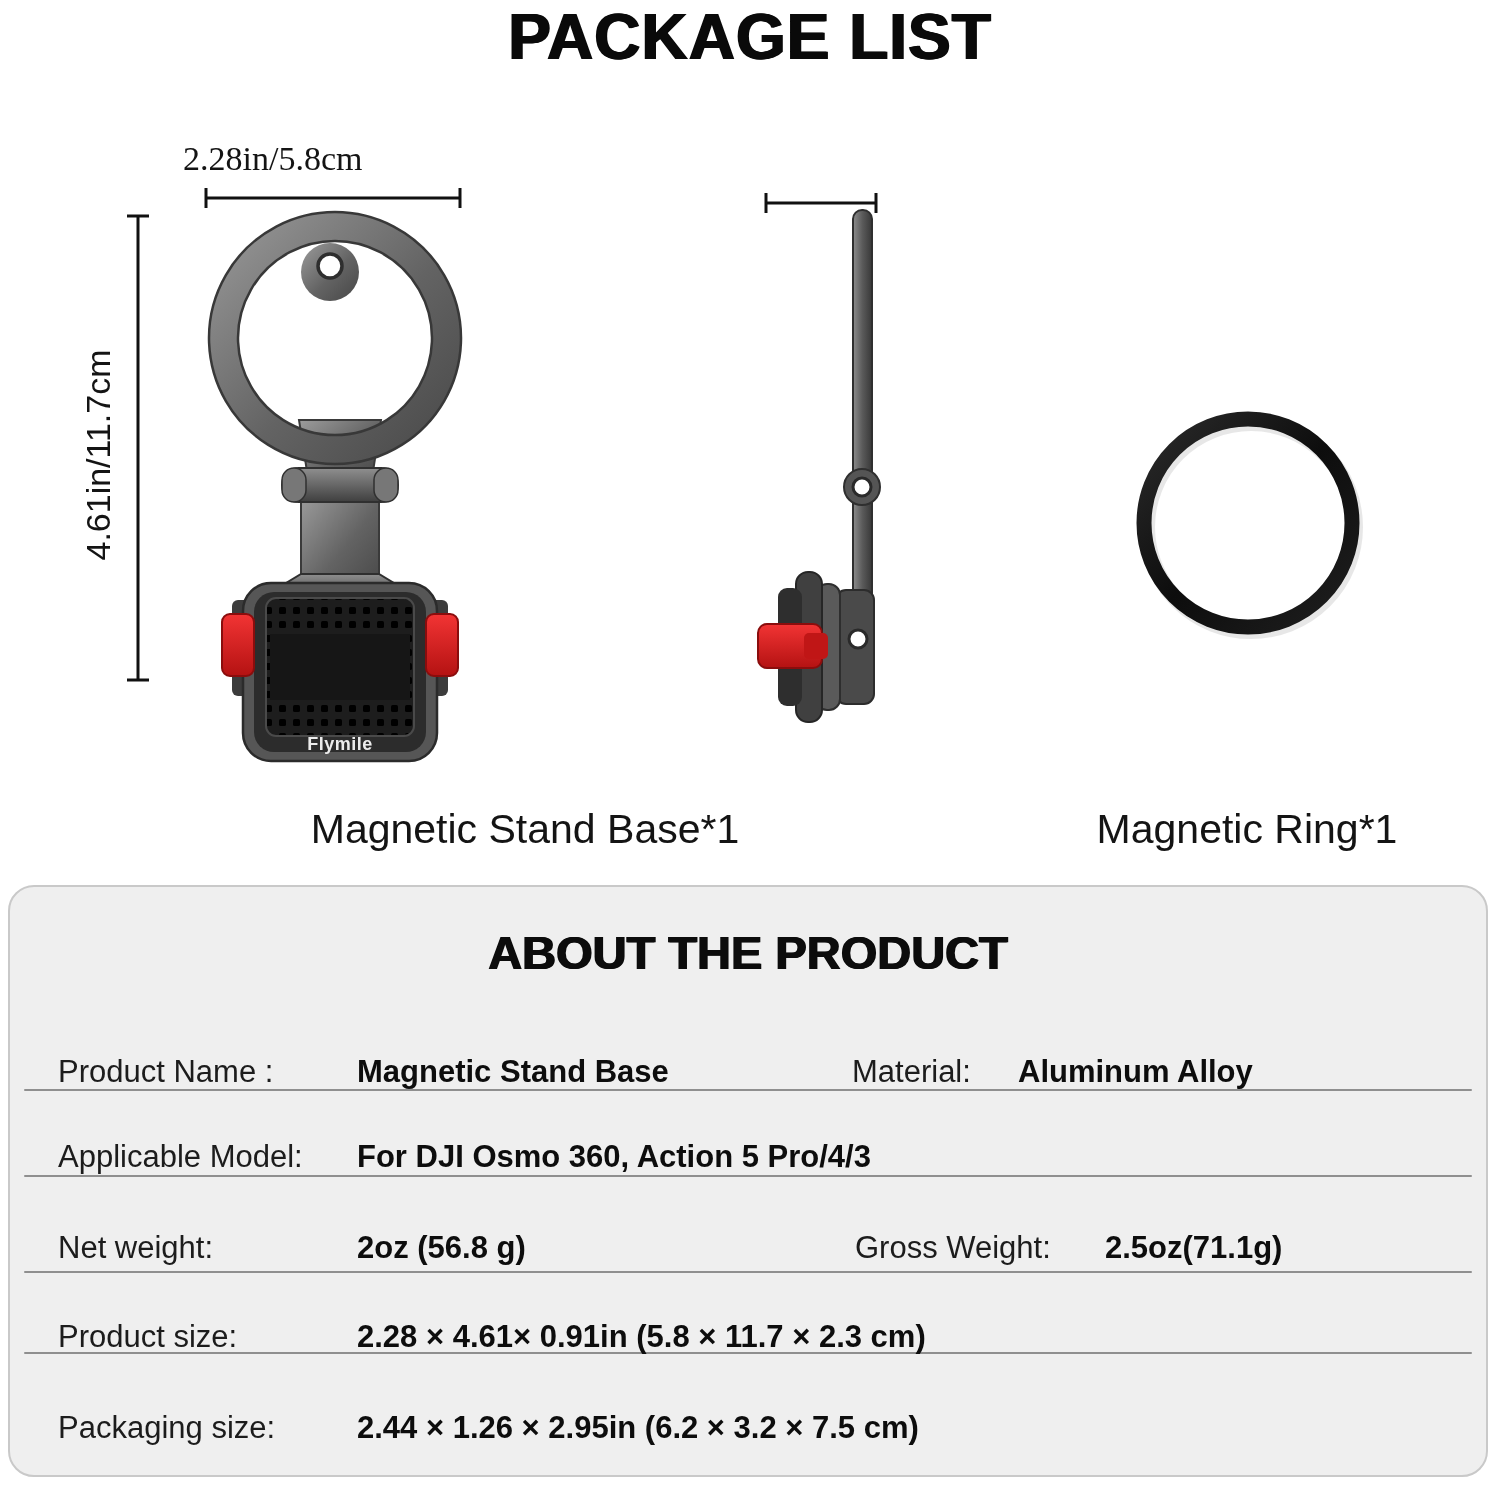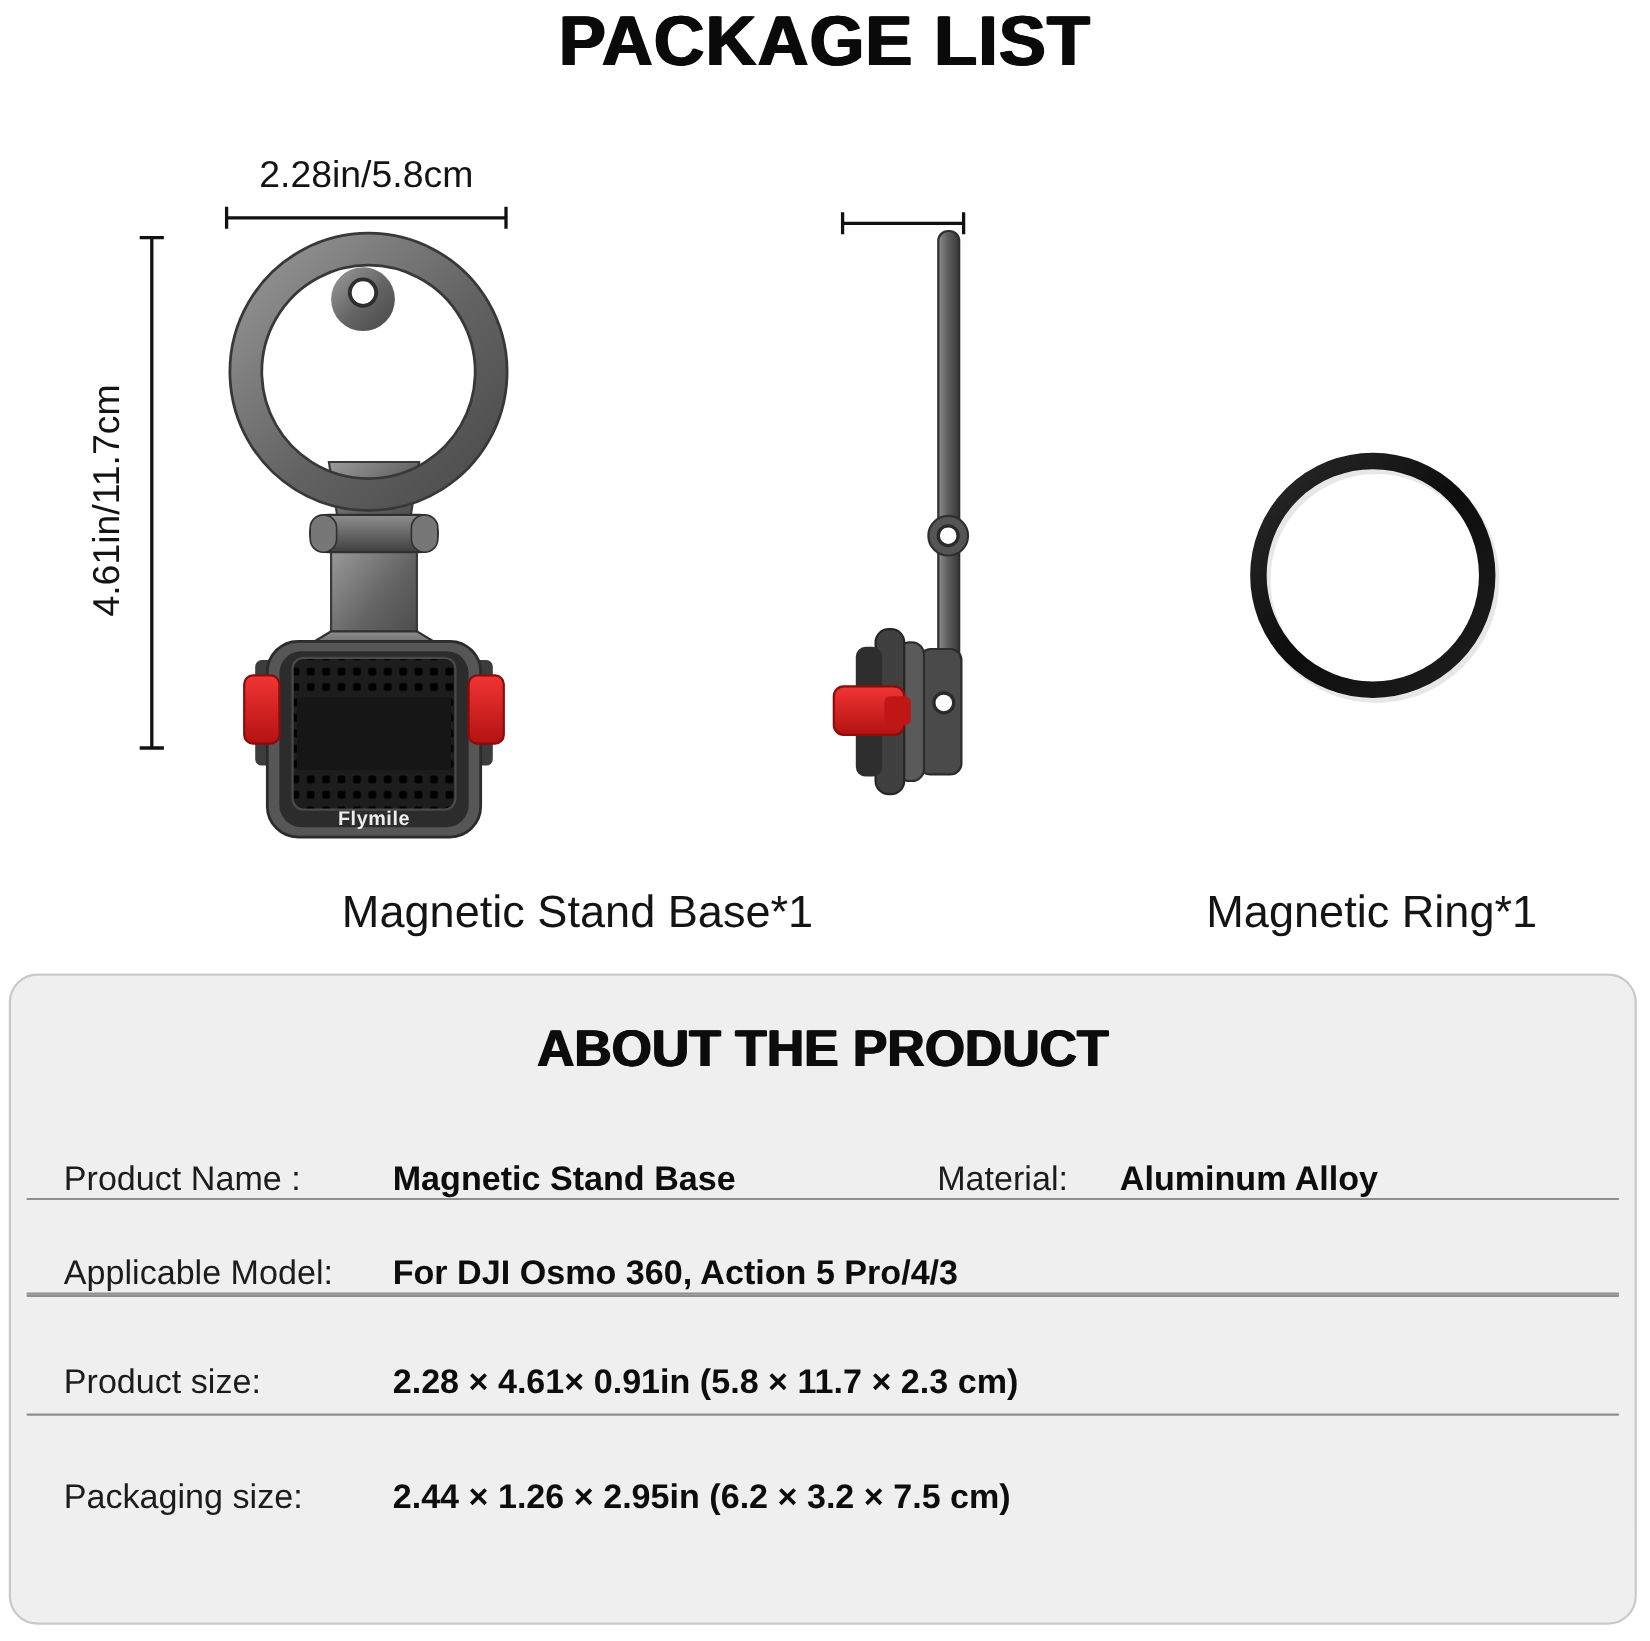--- a/index.html
+++ b/index.html
@@ -10,21 +10,21 @@
   
   .page-title{
     position:absolute;left:0;top:0;width:100%;text-align:center;
     font-size:64px;font-weight:700;letter-spacing:1px;color:#0a0a0a;margin:0;
     text-shadow:1px 0 0 #0a0a0a,-1px 0 0 #0a0a0a;
   }
   
   .dim-label{
     position:absolute;font-size:34px;font-weight:500;color:#141414;white-space:nowrap;
   }
-  .dim-w{left:183px;top:140px;width:300px;text-align:center;}
+  .dim-w{left:183px;top:140px;width:300px;text-align:left;font-family:Liberation Serif, serif;}
   .dim-d{left:673px;top:150px;width:300px;text-align:center;}
   .dim-h{
     left:98px;top:455px;transform:translate(-50%,-50%) rotate(-90deg);
   }
   .dimline{position:absolute;}
   
   .art{position:absolute;}
   
   .caption{
     position:absolute;top:806px;font-size:41px;font-weight:500;color:#141414;
@@ -39,21 +39,21 @@
   }
   .about-title{
     margin:38px 0 0 0;text-align:center;font-size:47px;font-weight:900;color:#0c0c0c;
     text-shadow:0.8px 0 0 #0c0c0c,-0.8px 0 0 #0c0c0c;
   }
   .about-rows{position:absolute;left:0;top:120px;width:100%;}
   .spec-row{position:relative;width:100%;}
   .r1{height:82px;}
   .r2{height:84px;}
   .r3{height:94px;}
-  .r4{height:106px;}
+  .r4{height:79px;}
   .r5{height:100px;}
   .divider{height:2px;background:#8f8f8f;margin:0 14px;border-radius:1px;}
   .lbl,.val{
     position:absolute;top:50%;transform:translateY(-50%);white-space:nowrap;
     font-size:31px;
     margin-top:24px;
   }
   .lbl{color:#1c1c1c;font-weight:400;}
   .val{color:#0d0d0d;font-weight:700;}
   .c1{left:48px;}
@@ -193,20 +193,26 @@
         <span class="val v2">Aluminum Alloy</span>
       </div>
       <div class="divider"></div>
 
       <div class="spec-row r2">
         <span class="lbl c1">Applicable Model:</span>
         <span class="val v1">For DJI Osmo 360, Action 5 Pro/4/3</span>
       </div>
       <div class="divider"></div>
 
+      <div class="spec-row r3">
+        <span class="lbl c1">Net weight:</span>
+        <span class="val v1">2oz (56.8 g)</span>
+        <span class="lbl c2">Gross Weight:</span>
+        <span class="val v2">2.5oz(71.1g)</span>
+      </div>
       <div class="divider"></div>
 
       <div class="spec-row r4">
         <span class="lbl c1">Product size:</span>
         <span class="val v1">2.28 × 4.61× 0.91in (5.8 × 11.7 × 2.3 cm)</span>
       </div>
       <div class="divider"></div>
 
       <div class="spec-row r5">
         <span class="lbl c1">Packaging size:</span>

